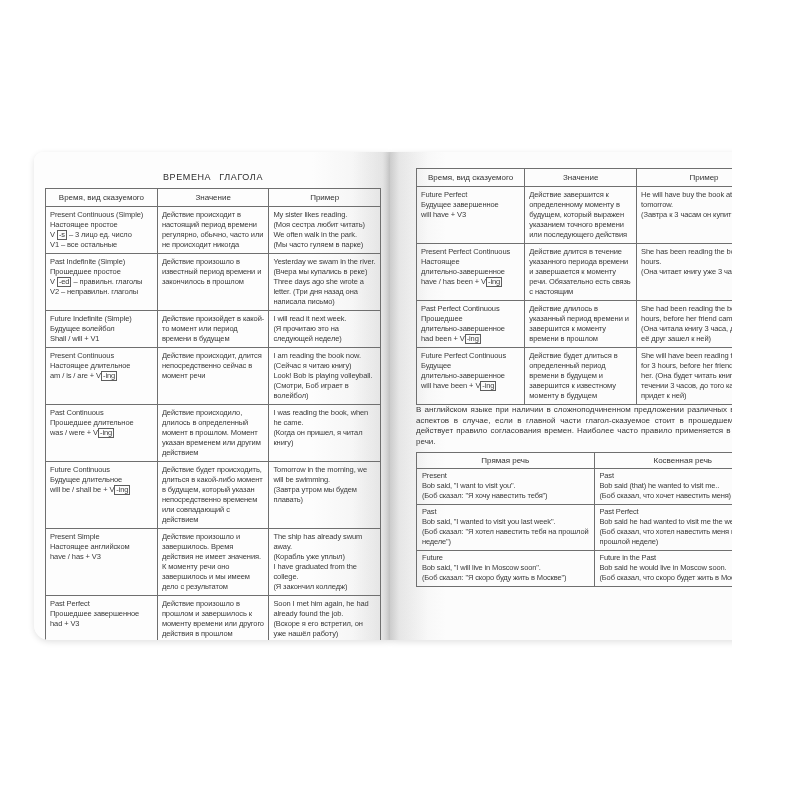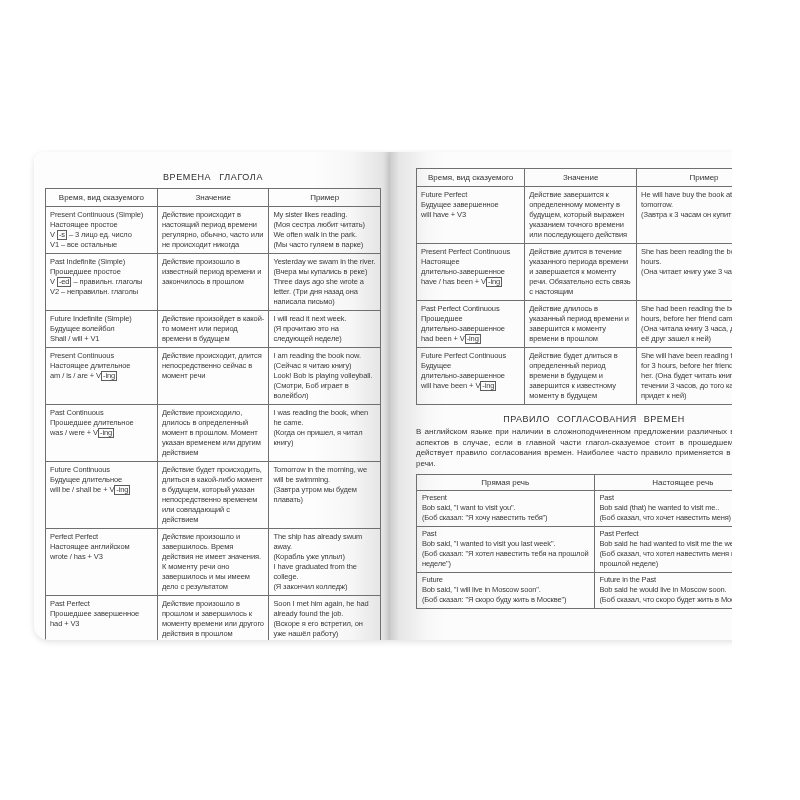--- a/index.html
+++ b/index.html
@@ -147,23 +147,23 @@
                   <div><span>Future Continuous</span></div>
                   <div><span>Будущее длительное</span></div>
                   <div><span>will be / shall be + V</span><span class="vbox">-ing</span></div>
                 </td>
               <td class="pre">Действие будет происходить, длиться в какой-либо момент в будущем, который указан непосредственно временем или совпадающий с действием</td>
               <td class="pre">Tomorrow in the morning, we will be swimming.
 (Завтра утром мы будем плавать)</td>
             </tr>
             <tr>
               <td class="tense-cell">
-                  <div><span>Perfect Perfect</span></div>
+                  <div><span>Present Simple</span></div>
                   <div><span>Настоящее английском</span></div>
-                  <div><span>wrote / has + V3</span></div>
+                  <div><span>have / has + V3</span></div>
                 </td>
               <td class="pre">Действие произошло и завершилось. Время действия не имеет значения. К моменту речи оно завершилось и мы имеем дело с результатом</td>
               <td class="pre">The ship has already swum away.
 (Корабль уже уплыл)
 I have graduated from the college.
 (Я закончил колледж)</td>
             </tr>
             <tr>
               <td class="tense-cell">
                   <div><span>Past Perfect</span></div>
@@ -233,32 +233,31 @@
                   <div><span>Будущее</span></div>
                   <div><span>длительно-завершенное</span></div>
                   <div><span>will have been + V</span><span class="vbox">-ing</span></div>
                 </td>
               <td class="pre">Действие будет длиться в определенный период времени в будущем и завершится к известному моменту в будущем</td>
               <td class="pre">She will have been reading the book for 3 hours, before her friend came to her. (Она будет читать книгу в течении 3 часов, до того как её друг придет к ней)</td>
             </tr>
           </tbody>
         </table>
 
-        <div class="rule-title">ПРАВИЛО СОГЛАСОВАНИЯ ВРЕМЕН</div>
         <p class="intro">В английском языке при наличии в сложноподчиненном предложении различных временных аспектов в случае, если в главной части глагол-сказуемое стоит в прошедшем времени, действует правило согласования времен. Наиболее часто правило применяется в косвенной речи.</p>
 
         <table class="speech">
           <colgroup>
               <col class="h">
               <col class="h">
             </colgroup>
           <thead>
             <tr>
               <th>Прямая речь</th>
-              <th>Настоящее речь</th>
+              <th>Косвенная речь</th>
             </tr>
           </thead>
           <tbody>
             <tr>
               <td class="pre">Present
 Bob said, "I want to visit you".
 (Боб сказал: "Я хочу навестить тебя")</td>
               <td class="pre">Past
 Bob said (that) he wanted to visit me..
 (Боб сказал, что хочет навестить меня)</td>

